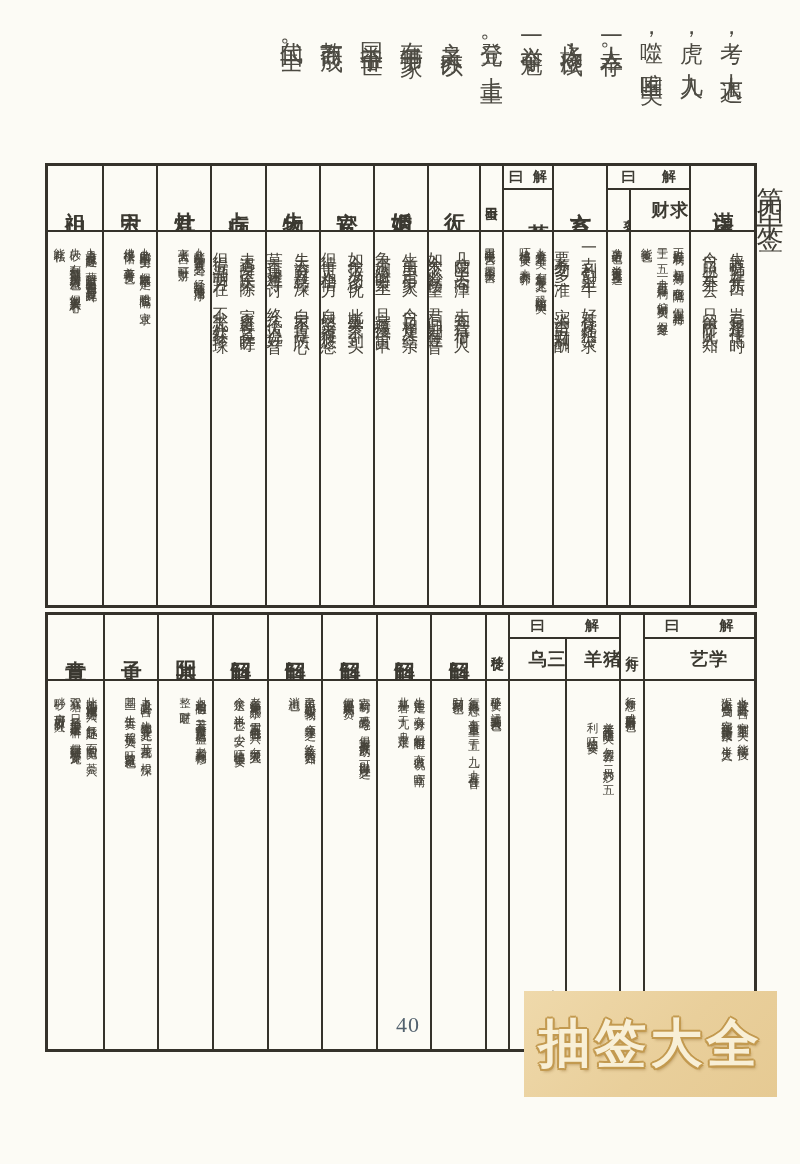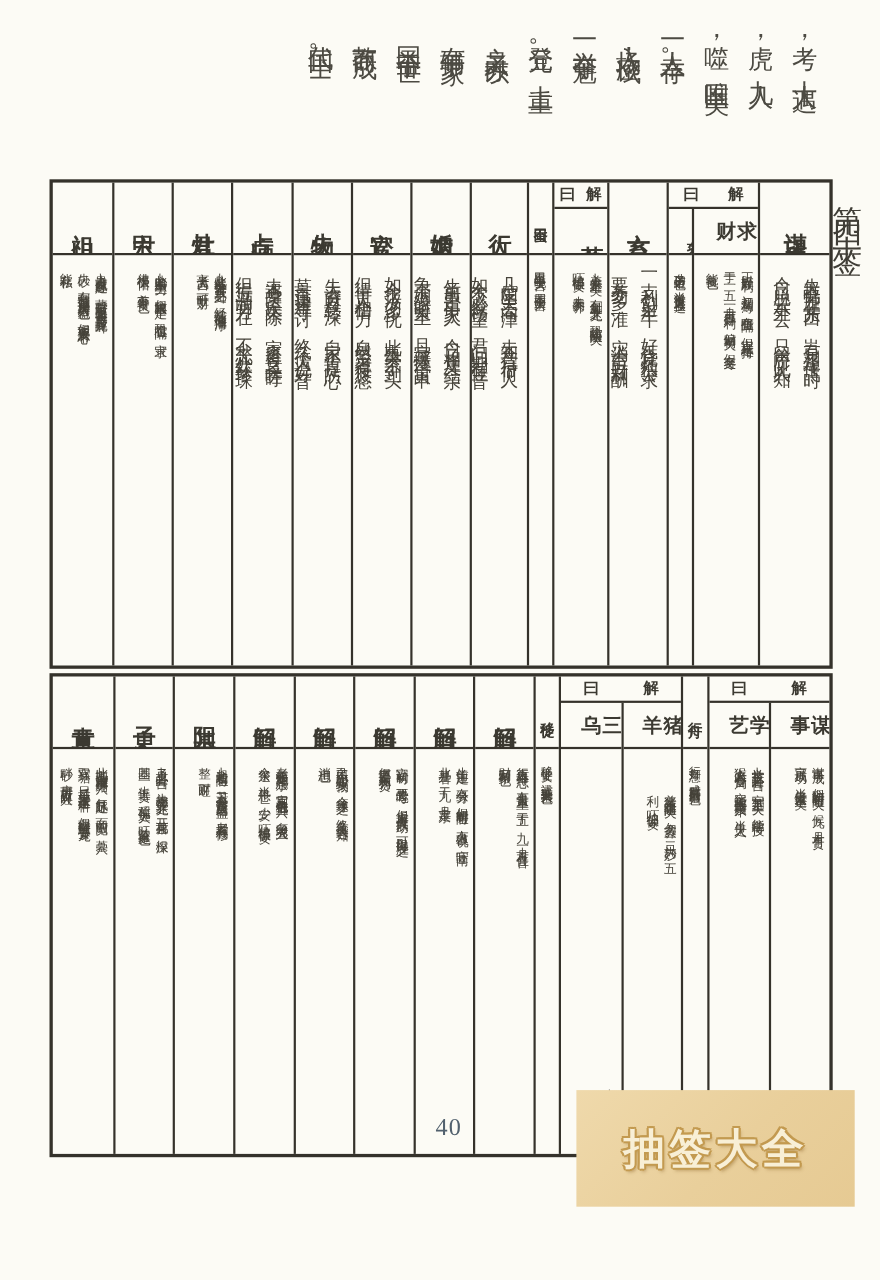--- a/index.html
+++ b/index.html
@@ -73,21 +73,21 @@
     position:absolute;top:1012px;left:396px;
     font-size:22px;color:#52616e;letter-spacing:1px;
   }
   
   .watermark{
     position:absolute;left:524px;top:991px;width:253px;height:106px;
     background:linear-gradient(135deg,#efd9ab 0%,#e9cf9b 55%,#e6ca93 100%);
     display:flex;align-items:center;justify-content:center;z-index:5;
   }
   .watermark .wtext{
-    font-size:38px;font-weight:bold;letter-spacing:4px;color:#f8efd6;
+    font-size:52px;font-weight:bold;letter-spacing:4px;color:#f8efd6;
     text-shadow:
       -2px 0 #c39a50, 2px 0 #c39a50, 0 -2px #c39a50, 0 2px #c39a50,
       -1.5px -1.5px #c39a50, 1.5px 1.5px #c39a50,
       -1.5px 1.5px #c39a50, 1.5px -1.5px #c39a50,
       2px 3px 3px rgba(140,100,40,.45);
   }
 </style>
 </head>
 <body>
 
@@ -375,29 +375,20 @@
         <div class="grow">
           <div class="tcol" style="flex: 52 0 auto; width: 52px;">
             <div class="thead">
               <div class="hlab h">艺学</div>
             </div>
             <div class="tbody small">
               <div class="vline">卜学技艺之卦叶吉　宜刻苦下工夫　能学得技</div>
               <div class="vline">猴之人时令合局　定能学得高超技术　肖牛之人</div>
             </div>
           </div>
-          <div class="tcol" style="flex: 52 0 auto; width: 52px;">
-            <div class="thead">
-              <div class="hlab h">事谋</div>
-            </div>
-            <div class="tbody small">
-              <div class="vline">谋事可成　但防初时有阻失　候九　十月有贵</div>
-              <div class="vline">定可成功　肖牛者谋这不美</div>
-            </div>
-          </div>
         </div>
       </div>
     </div>
   <div class="pagenum">40</div>
   <div class="watermark">
     <span class="wtext">抽签大全</span>
   </div>
 </div>
 
 </body></html>

